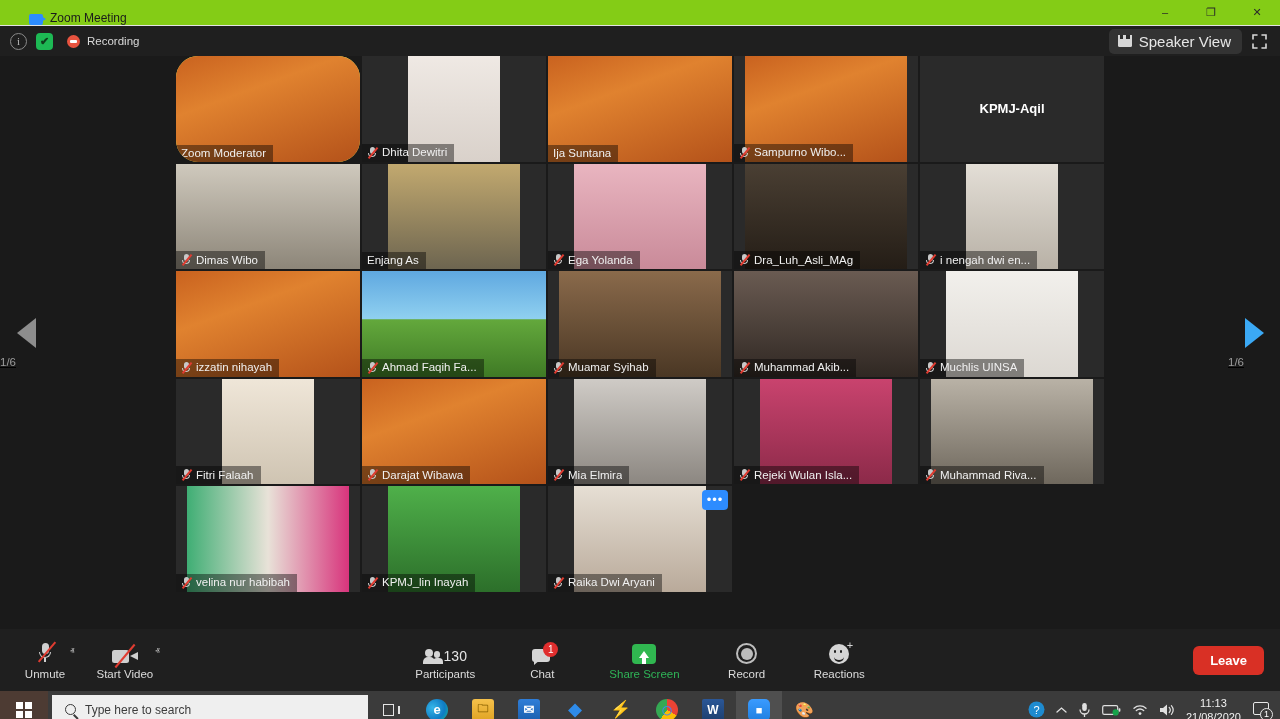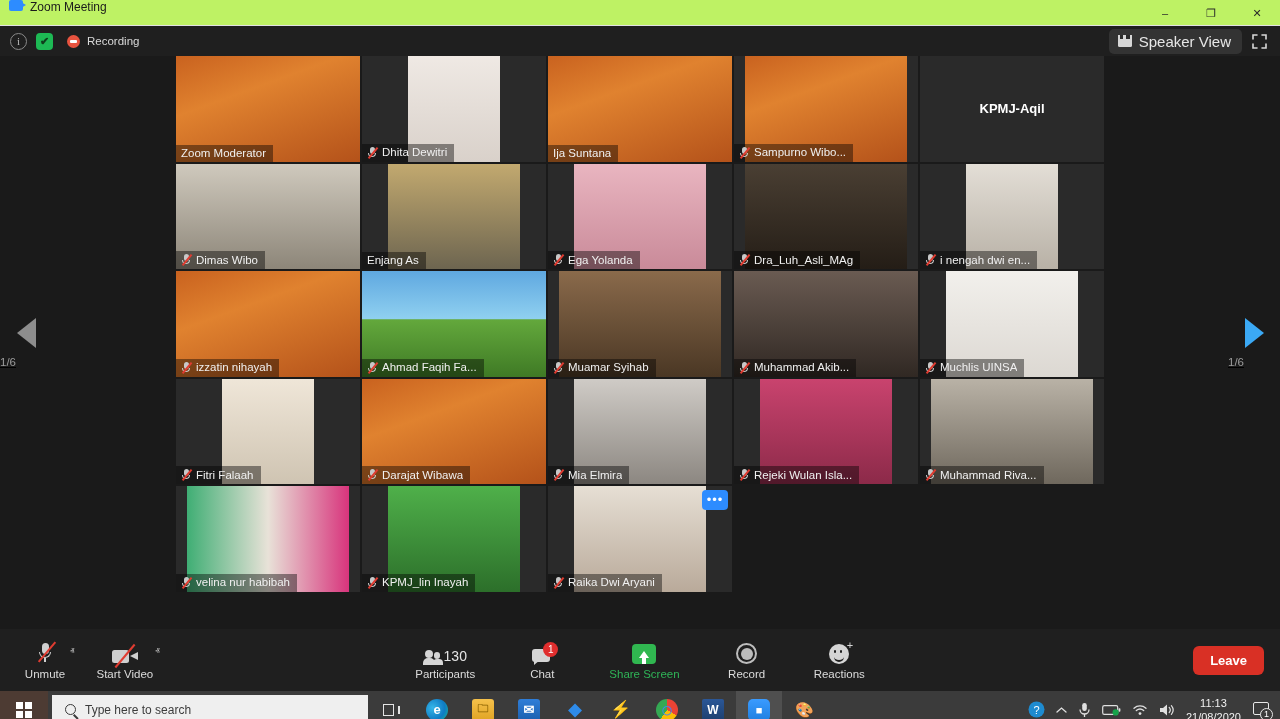--- a/index.html
+++ b/index.html
@@ -5,23 +5,24 @@
   * { box-sizing: border-box; margin: 0; padding: 0; }
   html, body {
     width: 1280px; height: 719px;
     background: #1a1a1a;
     font-family: "Liberation Sans", sans-serif;
     overflow: hidden;
   }
 
   
   .titlebar {
-    height: 26px; background: #bef264;
-    display: flex; align-items: flex-start;
+    height: 26px; background: #84cc16;
+    display: flex; align-items: flex-end;
     border-bottom: 1px solid #e2e2e2;
+    padding-left: 20px;
   }
   .tb-icon {
     width: 14px; height: 11px; margin-left: 9px; margin-right: 7px;
     background: #2d8cff; border-radius: 2px; position: relative;
   }
   .tb-icon::after {
     content: ""; position: absolute; right: -3px; top: 2px;
     border-left: 5px solid #2d8cff;
     border-top: 3.5px solid transparent;
     border-bottom: 3.5px solid transparent;
@@ -114,21 +115,21 @@
     display: grid;
     grid-template-columns: repeat(5, 1fr);
     grid-auto-rows: 105.5px;
     gap: 2px;
     position: relative;
   }
   .tile {
     position: relative; background: #2a2a2a;
     overflow: hidden;
   }
-  .tile.active { outline: 2px solid #d9e855; outline-offset: -2px; }
+  .tile.active { outline: 2px solid #d9e855; outline-offset: -2px; border-radius: 22px; }
   .tile-media {
     position: absolute; inset: 0;
     display: flex; align-items: center; justify-content: center;
   }
   
   .vid {
     height: 100%; background-size: cover; background-position: center;
   }
   .vid.w-full { width: 100%; }
   .vid.w-narrow { width: 50%; }
@@ -203,21 +204,21 @@
   .slash-red { position: absolute; left: -4px; top: 9px; width: 26px; height: 2px; background: #e03c31; transform: rotate(-50deg); }
 
   .cam-big { width: 26px; height: 16px; position: relative; }
   .cam-big .bd { position: absolute; left: 0; top: 2px; width: 17px; height: 13px; background: #cfcfcf; border-radius: 2.5px; }
   .cam-big .ln { position: absolute; right: 0; top: 4px; width: 0; height: 0; border-right: 8px solid #cfcfcf; border-top: 4.5px solid transparent; border-bottom: 4.5px solid transparent; }
   .cam-big .slash-red { left: -2px; top: 7px; width: 30px; }
 
   .caret-up { font-size: 9px; color: #c9c9c9; margin-left: 2px; margin-top: 6px; }
   .group { display: flex; align-items: flex-start; }
 
-  .ppl-ico { display: flex; align-items: flex-end; }
+  .ppl-ico { display: flex; align-items: center; }
   .ppl-glyph { width: 20px; height: 14px; position: relative; }
   .ppl-glyph .h1 { position: absolute; left: 1px; top: 0; width: 8px; height: 8px; border-radius: 50%; background: #d5d5d5; }
   .ppl-glyph .b1 { position: absolute; left: -1px; top: 8px; width: 12px; height: 7px; border-radius: 5px 5px 0 0; background: #d5d5d5; }
   .ppl-glyph .h2 { position: absolute; left: 10px; top: 2px; width: 6.5px; height: 6.5px; border-radius: 50%; background: #d5d5d5; }
   .ppl-glyph .b2 { position: absolute; left: 9px; top: 9px; width: 10px; height: 6px; border-radius: 4px 4px 0 0; background: #d5d5d5; }
   .ppl-count { font-size: 14px; color: #e4e4e4; }
 
   .chat-glyph { width: 20px; height: 17px; position: relative; }
   .chat-glyph .bub { position: absolute; left: 0; top: 2px; width: 18px; height: 13px; background: #d5d5d5; border-radius: 3px; }
   .chat-glyph .tail { position: absolute; left: 2px; top: 13px; width: 0; height: 0; border-top: 5px solid #d5d5d5; border-right: 6px solid transparent; }

